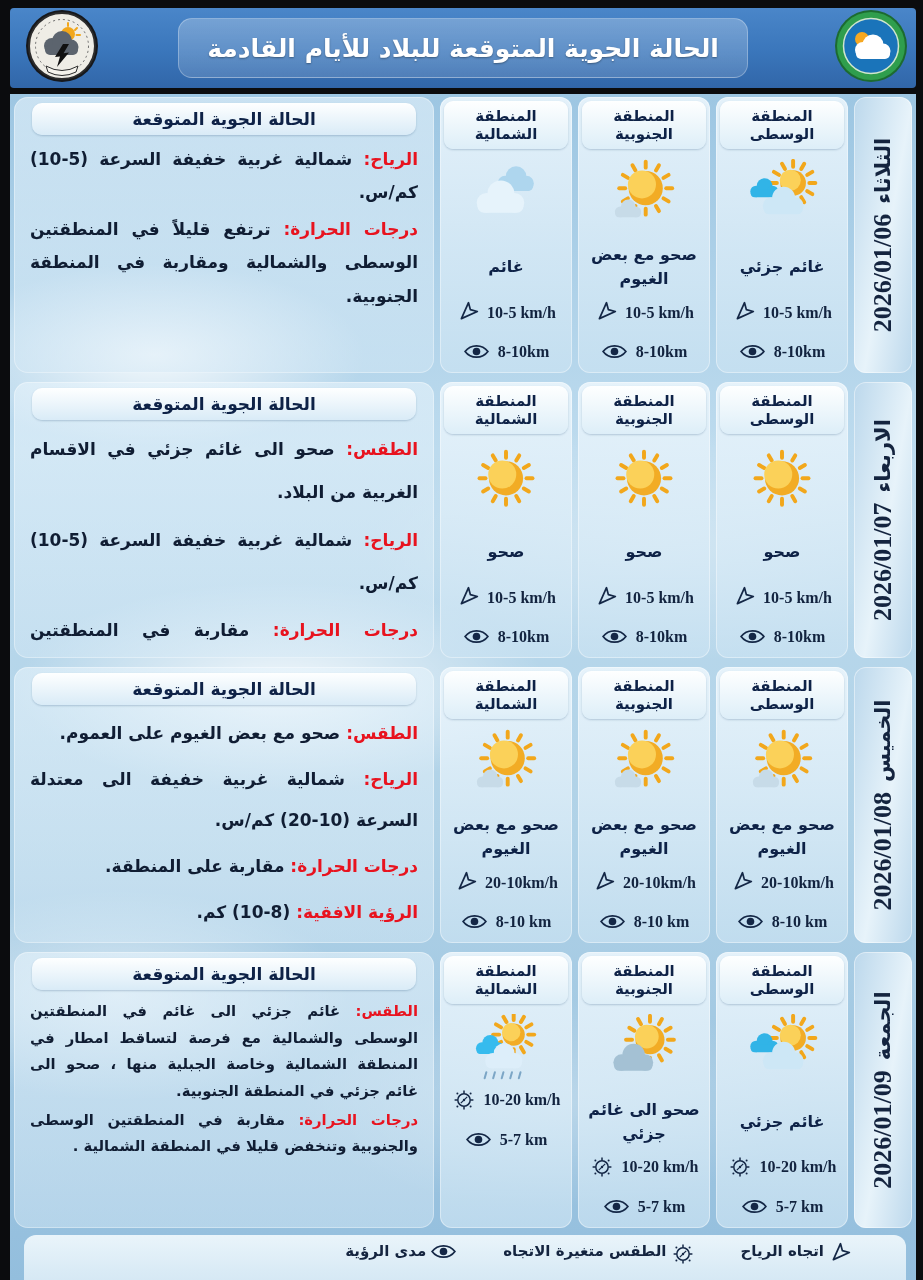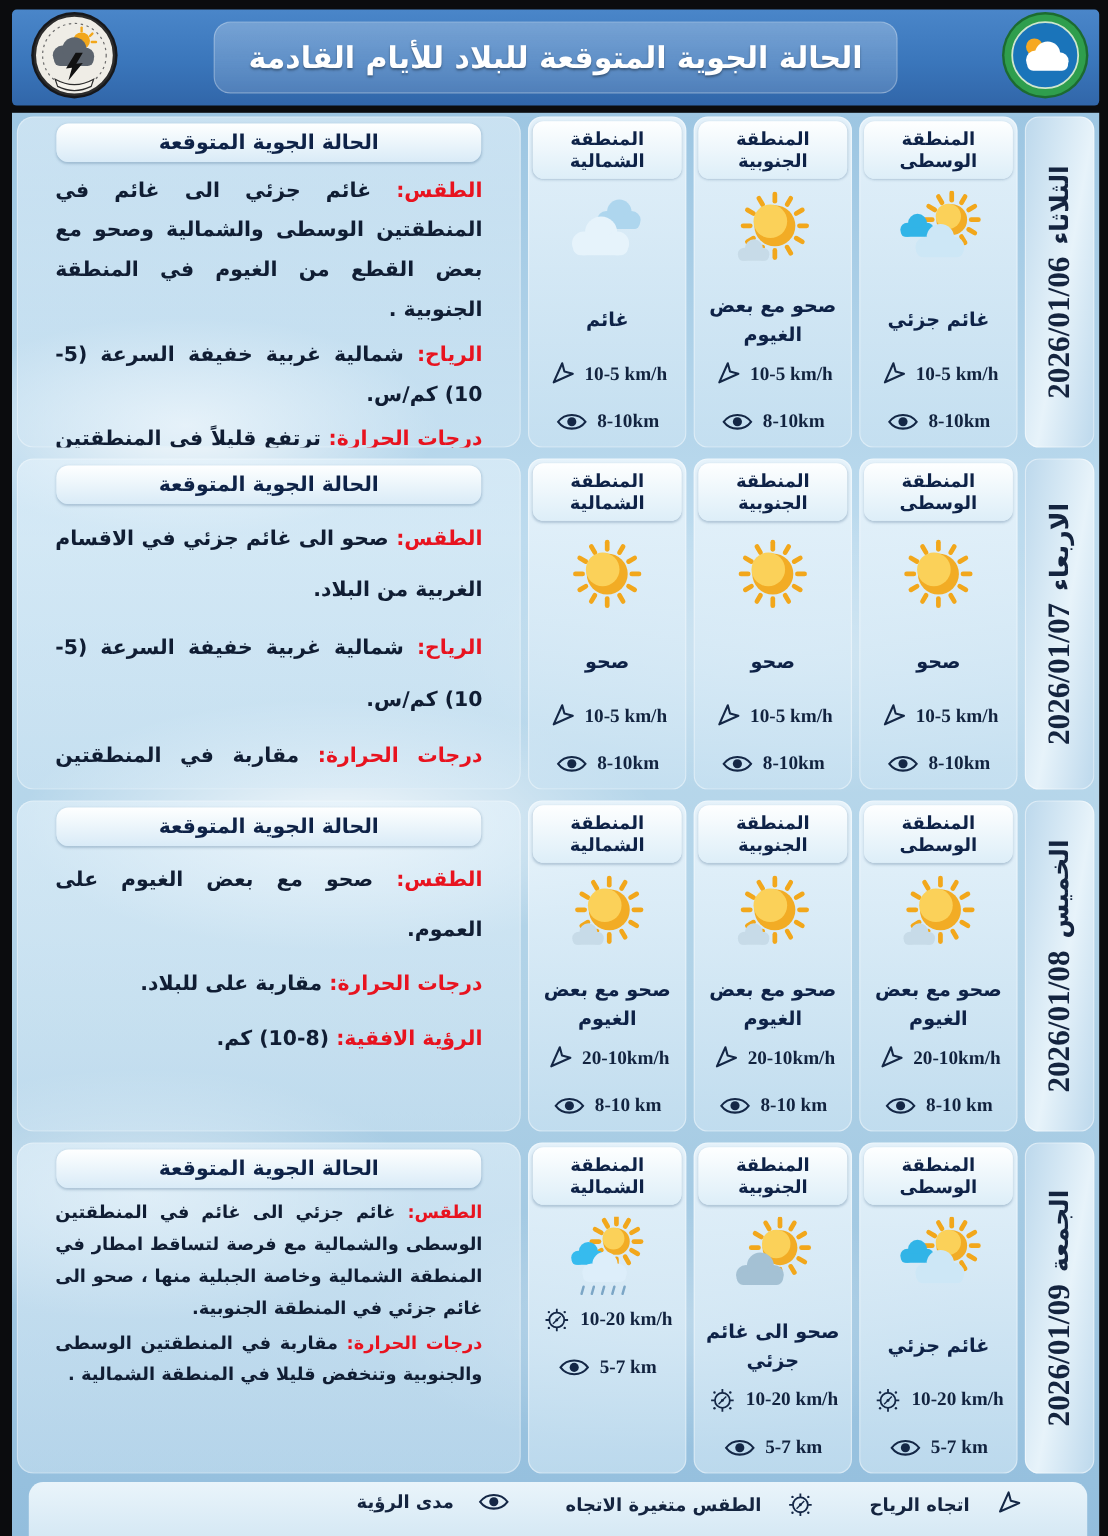--- a/index.html
+++ b/index.html
@@ -78,21 +78,21 @@
     color:#12233f;font-family:"Liberation Serif","DejaVu Serif",serif;
     font-weight:bold;font-size:16px;
   }
   .mrow.vis{margin-top:18px;}
   .mrow .mi{display:flex;align-items:center;}
   
   .details{
     flex:1;border-radius:14px;direction:rtl;
     background:linear-gradient(180deg,rgba(231,244,252,.60) 0%,rgba(213,233,246,.48) 100%);
     box-shadow:0 0 0 1px rgba(255,255,255,.35) inset;
-    padding:6px 26px;box-sizing:border-box;overflow:hidden;
+    padding:6px 10px;box-sizing:border-box;overflow:hidden;
   }
   .details-pill{
     width:96%;margin:0 auto;border-radius:10px;padding:6px 0;
     background:linear-gradient(180deg,#feffff 0%,#d9ebf7 100%);
     text-align:center;color:#0e2247;font-weight:bold;font-size:17px;
     box-shadow:0 1px 2px rgba(40,80,120,.25);
   }
   .detail-items{padding:8px 6px 0;}
   .detail{
     color:#101d33;font-weight:bold;font-size:17px;line-height:1.95;
@@ -103,21 +103,21 @@
   .day-row:nth-child(3) .detail{line-height:2.45;}
   .day-row:nth-child(4) .detail{font-size:14.8px;line-height:1.8;margin-bottom:2px;}
   
   .legend{
     position:absolute;left:14px;right:10px;bottom:-14px;height:52px;
     background:linear-gradient(180deg,rgba(238,247,252,.95),rgba(214,233,245,.9));
     border-radius:12px 12px 0 0;
     display:flex;direction:rtl;align-items:flex-start;
     padding:7px 55px 0 0;gap:46px;color:#14243f;
   }
-  .litem{display:flex;align-items:center;gap:20px;font-size:15px;font-weight:bold;}
+  .litem{display:flex;align-items:flex-start;gap:4px;font-size:15px;font-weight:bold;}
   .litem .licon{display:flex;align-items:center;}
 </style>
 </head>
 <body>
 
 <div class="frame">
 
   <div class="topbar">
     <span class="logo left">
       <svg width="76" height="76" viewBox="0 0 76 76">
@@ -299,21 +299,20 @@
                     <circle cx="14" cy="10" r="4" fill="#142746"></circle>
                   </svg>
                 </span>
       <span>8-10km</span>
     </div>
   </div>
 </div>
     <div class="details">
       <div class="details-pill">الحالة الجوية المتوقعة</div>
       <div class="detail-items">
-  <div class="detail"><span class="dlabel">الطقس:</span> <span class="dtext">غائم جزئي الى غائم في المنطقتين الوسطى والشمالية وصحو مع بعض القطع من الغيوم في المنطقة الجنوبية .</span></div>
 
   <div class="detail"><span class="dlabel">الرياح:</span> <span class="dtext">شمالية غربية خفيفة السرعة (5-10) كم/س.</span></div>
 
   <div class="detail"><span class="dlabel">درجات الحرارة:</span> <span class="dtext">ترتفع قليلاً في المنطقتين الوسطى والشمالية ومقاربة في المنطقة الجنوبية.</span></div>
 
 </div>
     </div>
   </div>
 
   <div class="day-row">
@@ -601,22 +600,23 @@
                 </span>
       <span>8-10 km</span>
     </div>
   </div>
 </div>
     <div class="details">
       <div class="details-pill">الحالة الجوية المتوقعة</div>
       <div class="detail-items">
   <div class="detail"><span class="dlabel">الطقس:</span> <span class="dtext">صحو مع بعض الغيوم على العموم.</span></div>
 
-
-  <div class="detail"><span class="dlabel">درجات الحرارة:</span> <span class="dtext">مقاربة على للبلاد.</span></div>
+  <div class="detail"><span class="dlabel">الرياح:</span> <span class="dtext">شمالية غربية خفيفة الى معتدلة السرعة (10-20) كم/س.</span></div>
+
+  <div class="detail"><span class="dlabel">درجات الحرارة:</span> <span class="dtext">مقاربة على المنطقة.</span></div>
 
   <div class="detail"><span class="dlabel">الرؤية الافقية:</span> <span class="dtext">(8-10) كم.</span></div>
 </div>
     </div>
   </div>
 
   <div class="day-row">
     <div class="date-pill">
       <div class="date-text">
         <span class="day-name">الجمعة</span>

